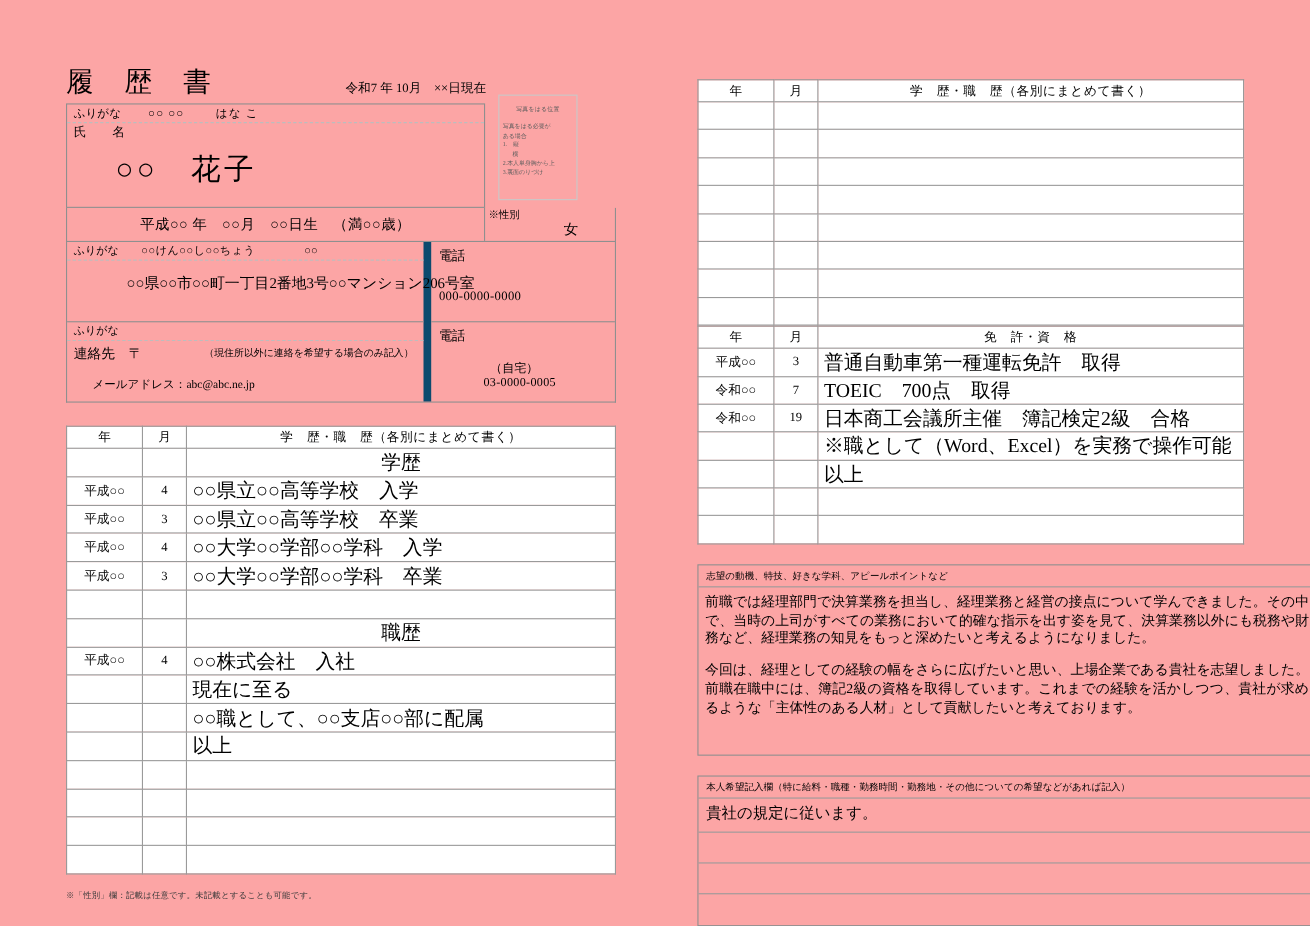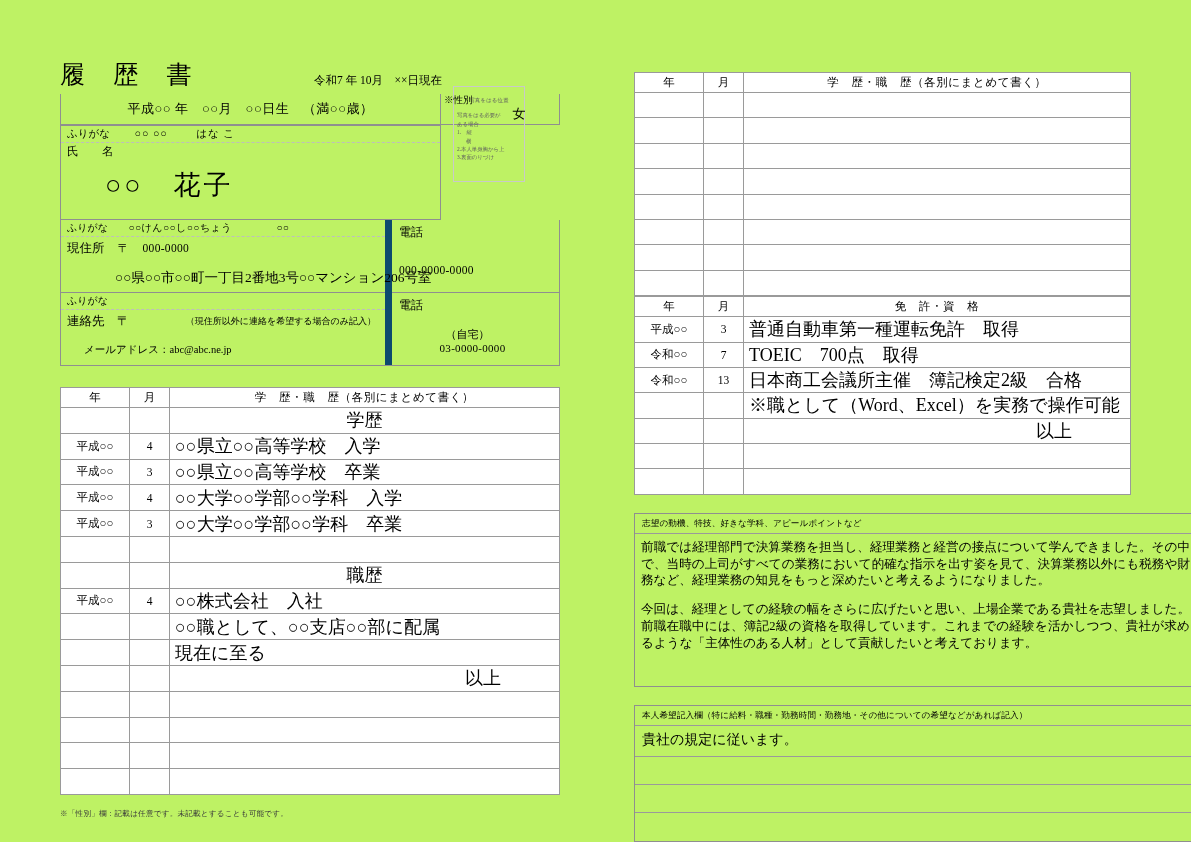--- a/index.html
+++ b/index.html
@@ -9,21 +9,21 @@
     background: #ffffff;
   }
   body {
     font-family: "Liberation Serif", "DejaVu Serif", serif;
     color: #000000;
   }
   #page {
     position: relative;
     width: 1191px;
     height: 842px;
-    background: #bef264;
+    background: #fca5a5;
     overflow: hidden;
   }
 
   
   .rtable {
     border-collapse: collapse;
     table-layout: fixed;
     width: 100%;
     font-size: 12.5px;
   }
@@ -33,21 +33,21 @@
     vertical-align: middle;
     background: #fff;
   }
   .col-year  { width: 58px;  text-align: center; font-size: 11.5px; }
   .col-month { width: 29px;  text-align: center; font-size: 11.5px;
                border-left: 1px dashed #b9b9b9 !important; }
   .col-desc  { text-align: left; font-size: 18px; }
   .hdr td { text-align: center; font-size: 11.5px; height: 19px; }
   .hdr td.col-desc { font-size: 11.5px; letter-spacing: .6px; }
   .ctr { text-align: center !important; }
-  .rgt { text-align: right; padding-right: 58px !important; }
+  .rgt { text-align: left; padding-right: 58px !important; }
 
   
   #left-page {
     position: absolute;
     left: 60px;
     top: 58px;
     width: 500px;
   }
   #doc-title {
     font-size: 25px;
@@ -265,53 +265,48 @@
     <div id="photo-box">
       <div class="pb-title">写真をはる位置</div>
       <div>写真をはる必要が</div>
       <div>ある場合</div>
       <div>1.　縦</div>
       <div class="pb-indent">横</div>
       <div>2.本人単身胸から上</div>
       <div>3.裏面のりづけ</div>
     </div>
 
-    <div id="birth-row">
-      <div id="birth-cell">平成○○ 年　○○月　○○日生　（満○○歳）</div>
-      <div id="gender-cell">
-        <span id="gender-label">※性別</span>
-        <span id="gender-value">女</span>
-      </div>
-    </div>
-
     <div id="personal-box">
       <div class="furigana-row">
         <span class="lbl">ふりがな</span>
         <span class="v1">○○ ○○</span>
         <span class="v1">はな こ</span>
       </div>
       <div id="name-cell">
         <span id="name-label">氏　名</span>
         <span id="name-value">○○　花子</span>
       </div>
     </div>
 
+    <div id="birth-row">
+      <div id="birth-cell">平成○○ 年　○○月　○○日生　（満○○歳）</div>
+      <div id="gender-cell">
+        <span id="gender-label">※性別</span>
+        <span id="gender-value">女</span>
+      </div>
+    </div>
+
     <div id="addr-wrap">
       <div id="addr-left">
 
         <div class="addr-blk b1">
           <div class="addr-fg">
             <span class="lbl2">ふりがな</span>
             <span class="v2">○○けん○○し○○ちょう</span>
             <span class="v3">○○</span>
-          </div>
-          <div class="addr-line1">
-            <span>現住所</span>
-            <span class="zip">〒</span>
-            <span class="zip">000-0000</span>
           </div>
           <div class="addr-line2">○○県○○市○○町一丁目2番地3号○○マンション206号室</div>
         </div>
 
         <div class="addr-blk b2">
           <div class="addr-fg">
             <span class="lbl2">ふりがな</span>
           </div>
           <div class="addr-line1">連絡先　〒</div>
           <div class="addr-note">（現住所以外に連絡を希望する場合のみ記入）</div>
@@ -320,21 +315,21 @@
       </div>
 
       <div id="addr-right">
         <div class="tel-blk t1">
           <div class="tel-lbl">電話</div>
           <div class="tel-num1">000-0000-0000</div>
         </div>
         <div class="tel-blk t2">
           <div class="tel-lbl">電話</div>
           <div class="tel-home">（自宅）</div>
-          <div class="tel-num2">03-0000-0000</div>
+          <div class="tel-num2">03-0000-0005</div>
         </div>
       </div>
     </div>
 
     <table class="rtable" id="left-history">
       <tbody>
         <tr class="hdr">
           <td class="col-year">年</td>
           <td class="col-month">月</td>
           <td class="col-desc">学　歴・職　歴（各別にまとめて書く）</td>
@@ -375,26 +370,26 @@
             <td class="col-desc ctr">職歴</td>
           </tr>
           <tr style="height: 25.8px;">
             <td class="col-year">平成○○</td>
             <td class="col-month">4</td>
             <td class="col-desc">○○株式会社　入社</td>
           </tr>
           <tr style="height: 25.8px;">
             <td class="col-year"></td>
             <td class="col-month"></td>
+            <td class="col-desc">現在に至る</td>
+          </tr>
+          <tr style="height: 25.8px;">
+            <td class="col-year"></td>
+            <td class="col-month"></td>
             <td class="col-desc">○○職として、○○支店○○部に配属</td>
-          </tr>
-          <tr style="height: 25.8px;">
-            <td class="col-year"></td>
-            <td class="col-month"></td>
-            <td class="col-desc">現在に至る</td>
           </tr>
           <tr style="height: 25.8px;">
             <td class="col-year"></td>
             <td class="col-month"></td>
             <td class="col-desc rgt">以上</td>
           </tr>
           <tr style="height: 25.8px;">
             <td class="col-year"></td>
             <td class="col-month"></td>
             <td class="col-desc"></td>
@@ -484,21 +479,21 @@
             <td class="col-month">3</td>
             <td class="col-desc">普通自動車第一種運転免許　取得</td>
           </tr>
           <tr style="height: 25.4px;">
             <td class="col-year">令和○○</td>
             <td class="col-month">7</td>
             <td class="col-desc">TOEIC　700点　取得</td>
           </tr>
           <tr style="height: 25.4px;">
             <td class="col-year">令和○○</td>
-            <td class="col-month">13</td>
+            <td class="col-month">19</td>
             <td class="col-desc">日本商工会議所主催　簿記検定2級　合格</td>
           </tr>
           <tr style="height: 25.4px;">
             <td class="col-year"></td>
             <td class="col-month"></td>
             <td class="col-desc">※職として（Word、Excel）を実務で操作可能</td>
           </tr>
           <tr style="height: 25.4px;">
             <td class="col-year"></td>
             <td class="col-month"></td>

